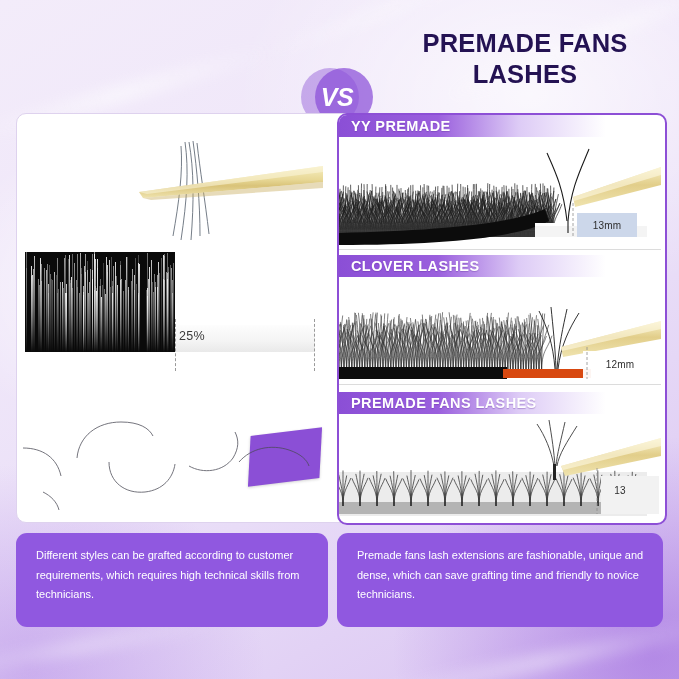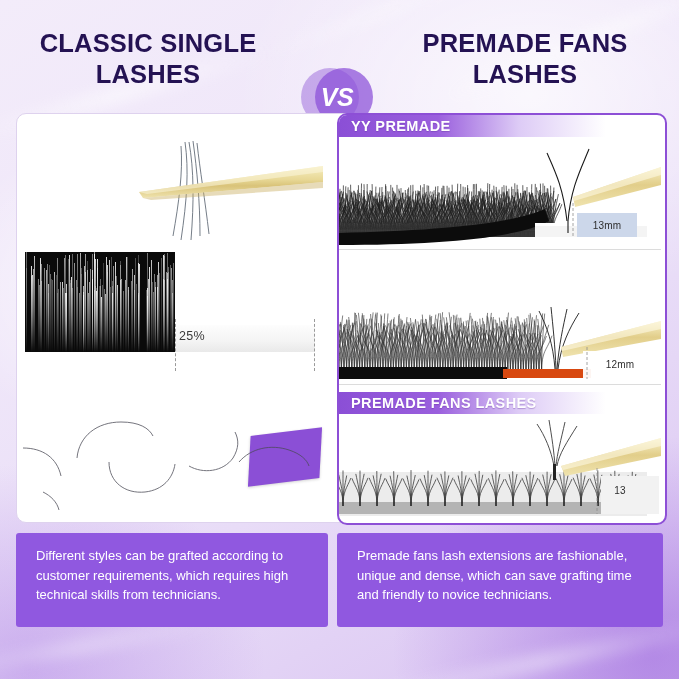--- a/index.html
+++ b/index.html
@@ -216,44 +216,43 @@
     letter-spacing: .2px;
   }
   .size-box.blue { background: #ccd7ea; }
   .size-box.plain { background: #ffffff; }
   .size-box.gray { background: #f2f2f2; }
 
   
   .caption {
     position: absolute;
     top: 533px;
-    border-radius: 3px;
+    border-radius: 11px;
     background: #9058e0;
     color: #ffffff;
-    font-size: 13px;
+    font-size: 11px;
     line-height: 19.5px;
     padding: 13px 16px 12px 20px;
     box-sizing: border-box;
   }
   #caption-left  { left: 16px;  width: 312px; height: 94px; }
   #caption-right { left: 337px; width: 326px; height: 94px; }
 </style>
 </head>
 <body>
 
 <div id="page">
 
   <div class="streak s1"></div>
   <div class="streak s2"></div>
   <div class="streak s3"></div>
   <div class="streak s4"></div>
   <div class="streak s5"></div>
 
   <div id="header">
-    <div class="title left">CLASSIC SINGLE LASHES</div>
     <div class="title right">PREMADE FANS LASHES</div>
 
     <div id="vs-badge">
       <div class="circ a"></div>
       <div class="circ b"></div>
       <div class="vs-text">VS</div>
     </div>
   </div>
 
   <div class="panel" id="panel-left">
@@ -1061,20 +1060,23 @@
 
             <line x1="234" y1="66" x2="234" y2="100" stroke="#8d8d8d" stroke-width="0.8" stroke-dasharray="3,2"></line>
           </g>
         </svg>
         <div class="size-box blue" style="left:238px; top:76px; width:60px; height:24px;">13mm</div>
       </div>
     </div>
 
     <div class="rsec" style="top:134px; height:135px;">
       <div class="divider"></div>
+      <div class="banner" style="top:6px;">
+        <span class="btxt">CLOVER LASHES</span>
+      </div>
 
       <div class="art" style="top:28px; height:107px;">
         <svg width="322" height="107" viewBox="0 0 322 107">
           <defs>
             <linearGradient id="goldR2" x1="0" y1="0" x2="0" y2="1">
               <stop offset="0%" stop-color="#f8f1ca"></stop>
               <stop offset="45%" stop-color="#e2ce8a"></stop>
               <stop offset="100%" stop-color="#efe3ae"></stop>
             </linearGradient>
             <clipPath id="clipCL">

